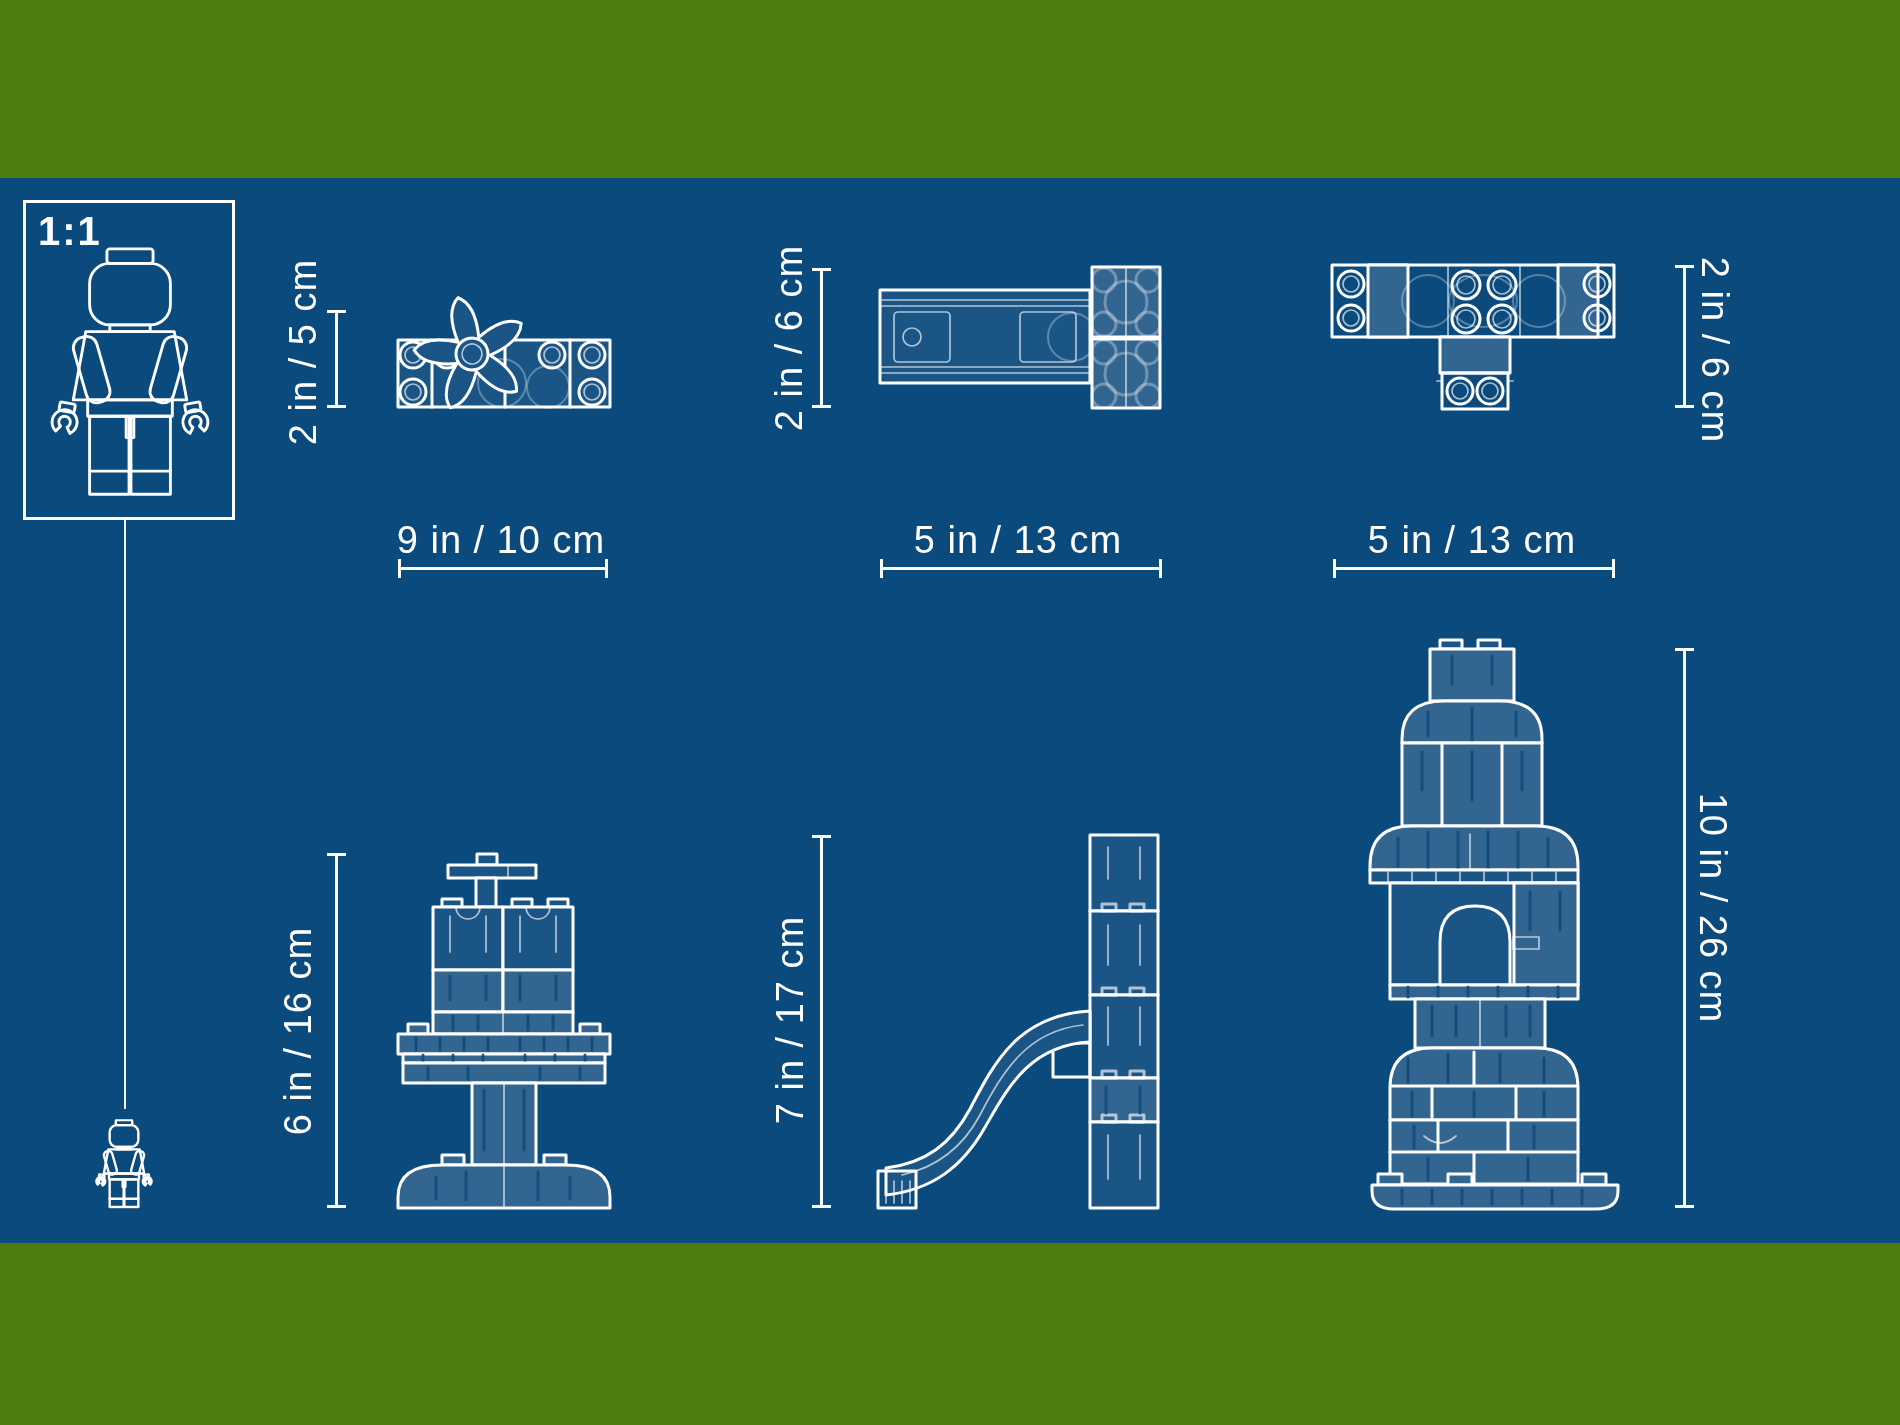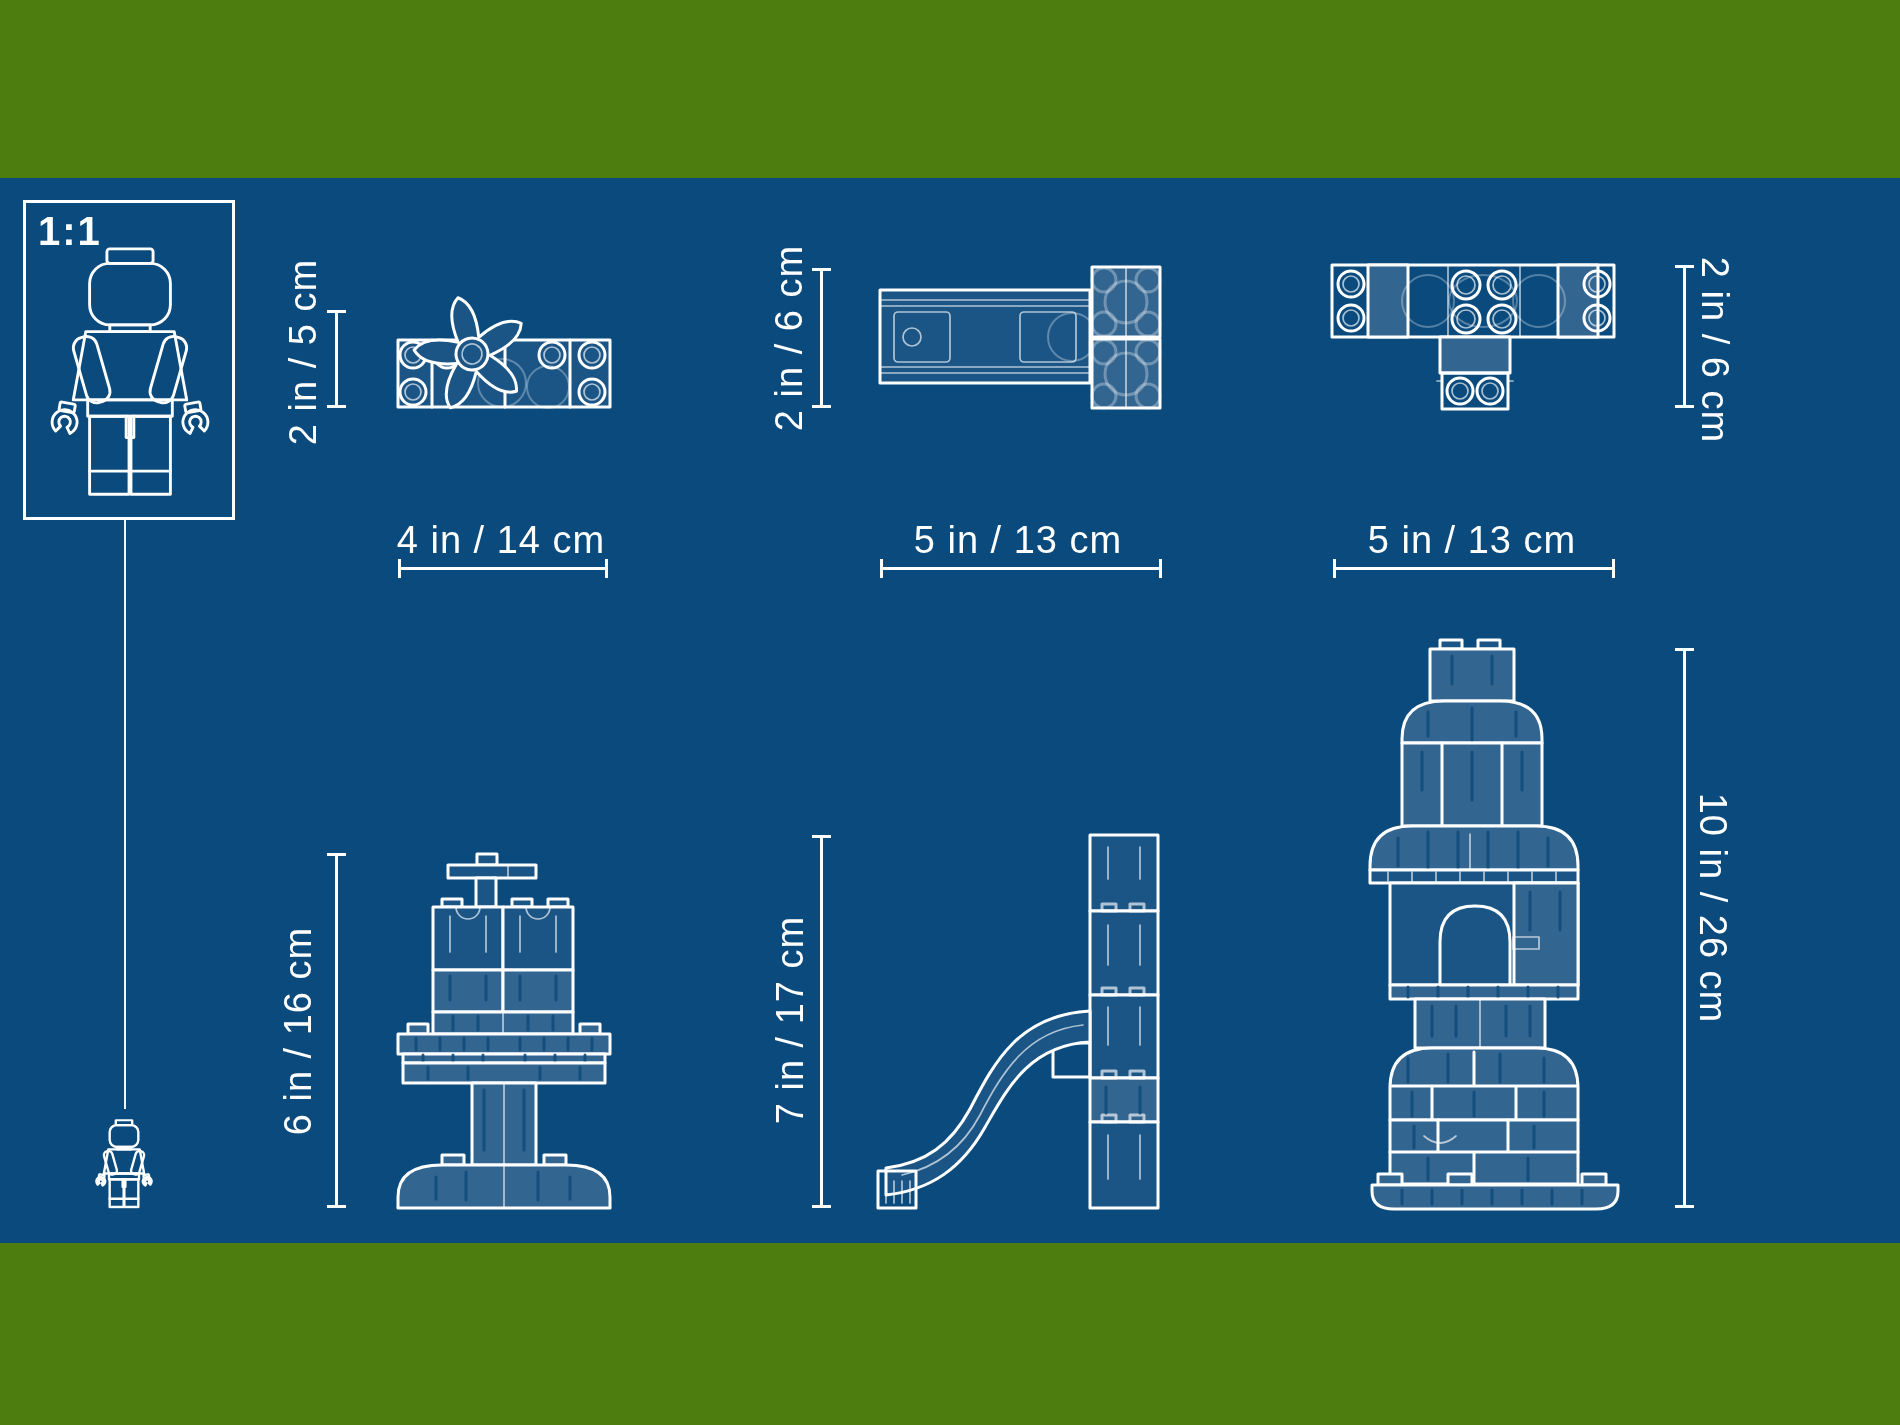--- a/index.html
+++ b/index.html
@@ -109,21 +109,21 @@
     </g>
     <g transform="translate(82 66) rotate(-14)">
       <path class="f-mid" d="M-10.6 -14.6 Q-15.5 -47.6 0 -58 Q15.5 -47.6 10.6 -14.6 Q40.5 -29.4 55.2 -17.9 Q50 0 17.1 5.6 Q40.5 29.4 34.1 46.9 Q15.5 47.6 0 18 Q-15.5 47.6 -34.1 46.9 Q-40.5 29.4 -17.1 5.6 Q-50 0 -55.2 -17.9 Q-40.5 -29.4 -10.6 -14.6 Z"></path>
       <circle r="16"></circle>
         <circle class="thin-w" r="10"></circle>
     </g>
   </svg>
   <div class="dimv" style="left:335px;top:310px;height:98px"></div>
   <div class="dlabel vccw" style="left:303px;top:352px">2 in / 5 cm</div>
   <div class="dimh" style="left:398px;top:567px;width:210px"></div>
-  <div class="dlabel hc" style="left:501px;top:540px">4 in / 14 cm</div>
+  <div class="dlabel hc" style="left:501px;top:540px">9 in / 10 cm</div>
 
   <svg class="model-svg" style="left:876px;top:262px" width="290" height="150" viewBox="0 0 290 150">
     <rect class="f-mid" x="4" y="28" width="210" height="93"></rect>
     <path class="thin-w" d="M4 38 H214 M4 44 H214 M4 105 H214 M4 111 H214"></path>
     <rect class="thin-w" x="18" y="50" width="56" height="50" rx="4"></rect>
     <rect class="thin-w" x="144" y="50" width="56" height="50" rx="4"></rect>
     <circle class="thin-w" cx="36" cy="75" r="9"></circle>
     <circle class="ghost" cx="196" cy="75" r="24"></circle>
     <rect class="f-light" x="216" y="5" width="68" height="70"></rect>
     <rect class="f-light" x="216" y="77" width="68" height="69"></rect>

